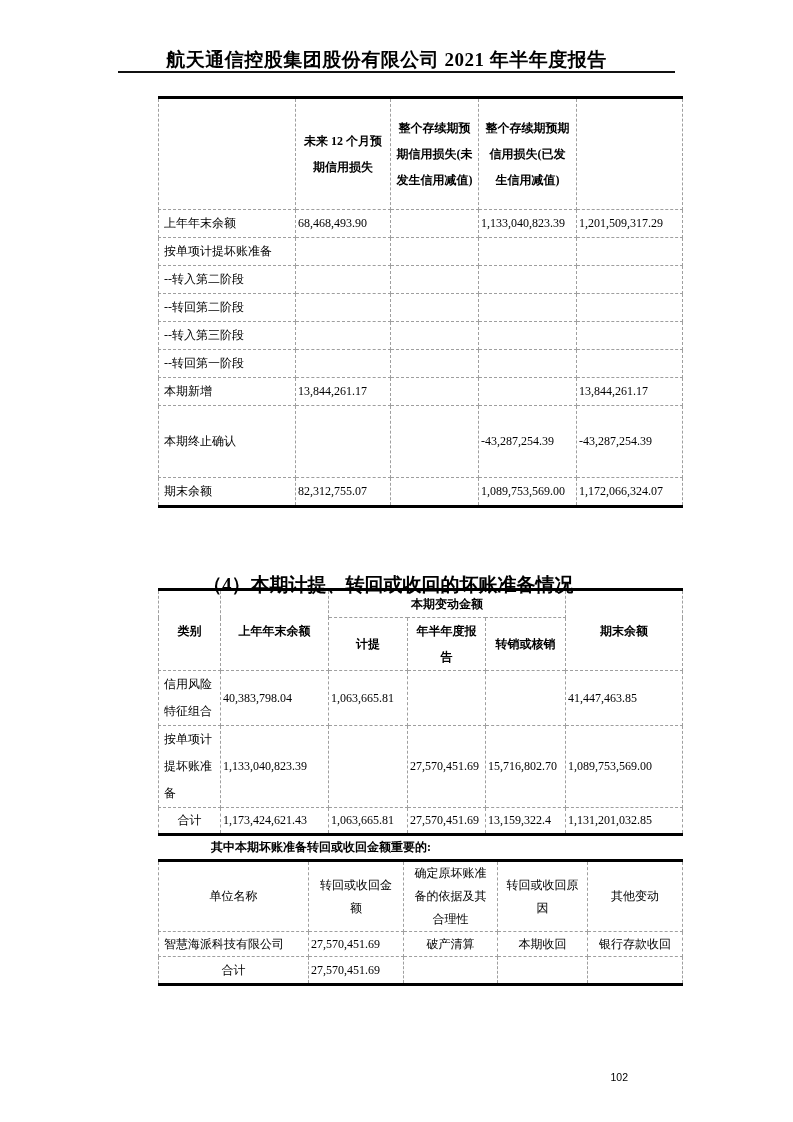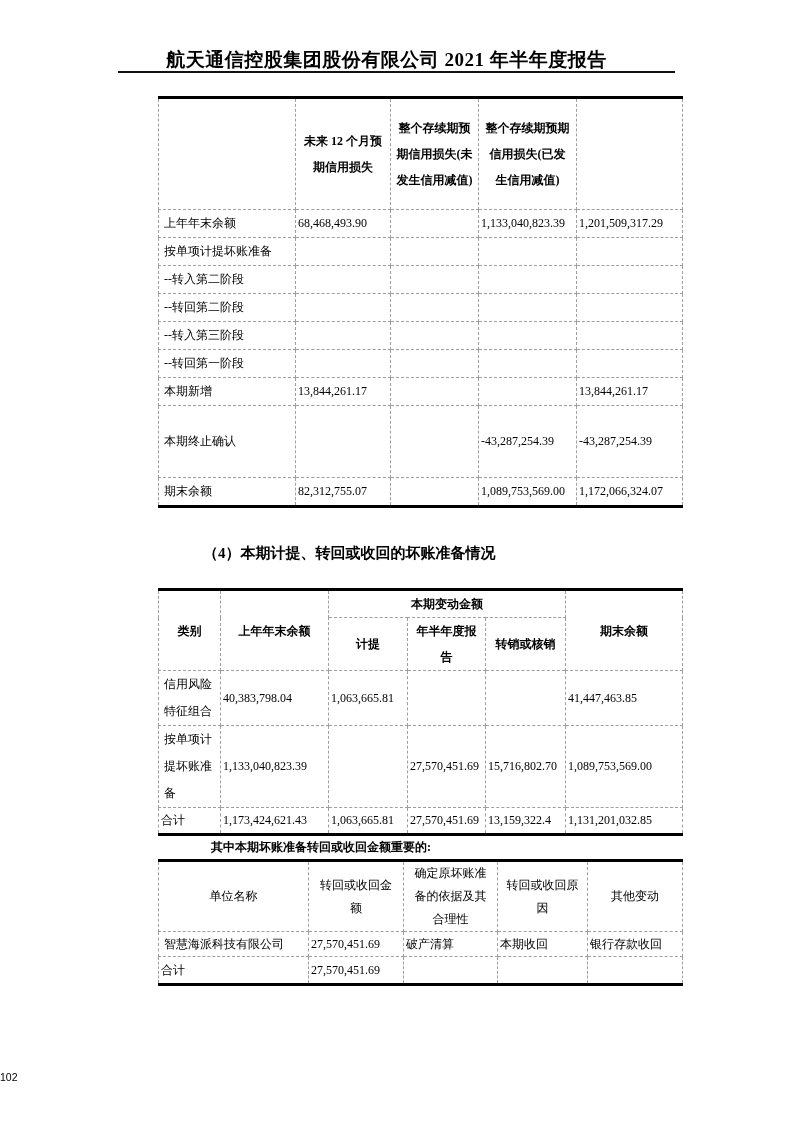--- a/index.html
+++ b/index.html
@@ -30,41 +30,41 @@
     border:1px dashed #9f9f9f;
     vertical-align:middle;
     overflow:hidden;
     word-break:break-all;
     padding:0;
   }
   .hdr{text-align:center;line-height:26px;padding:0 5px;font-weight:bold;}
   .hdr2{text-align:center;line-height:23px;padding:0 6px;}
   .lbl{text-align:left;padding:0 2px 0 5px;line-height:27px;}
   .num{text-align:left;padding:0 4px 0 2px;}
-  .ctr{padding:0 2px;}
+  .ctr{text-align:center;padding:0 2px;}
 
   .rh25{height:25px}.rh26{height:26px}.rh27{height:27px}.rh28{height:28px}
   .rh29{height:29px}.rh55{height:55px}.rh70{height:70px}.rh72{height:72px}
   .rh82{height:82px}.rh112{height:112px}
 
   #table1-wrap{top:96px;}
   #table2-wrap{top:588px;}
   #table3-wrap{top:859px;}
 
   .section-title-1{
-    position:absolute;left:203px;top:544px;
-    font-size:15px;font-weight:bold;
+    position:absolute;left:203px;top:572px;
+    font-size:19px;font-weight:bold;
   }
   .section-title-2{
     position:absolute;left:203px;top:839px;
     font-size:12px;font-weight:bold;margin-left:8px;
   }
   .page-number{
     position:absolute;top:1071px;left:0;width:628px;
-    text-align:left;font-size:10.5px;
+    text-align:right;font-size:10.5px;
     font-family:"Liberation Sans","DejaVu Sans",sans-serif;
   }
 </style>
 </head>
 <body>
 
 <div class="page">
 
   <div class="header-title">航天通信控股集团股份有限公司 2021 年半年度报告</div>
   <div class="header-rule"></div>

